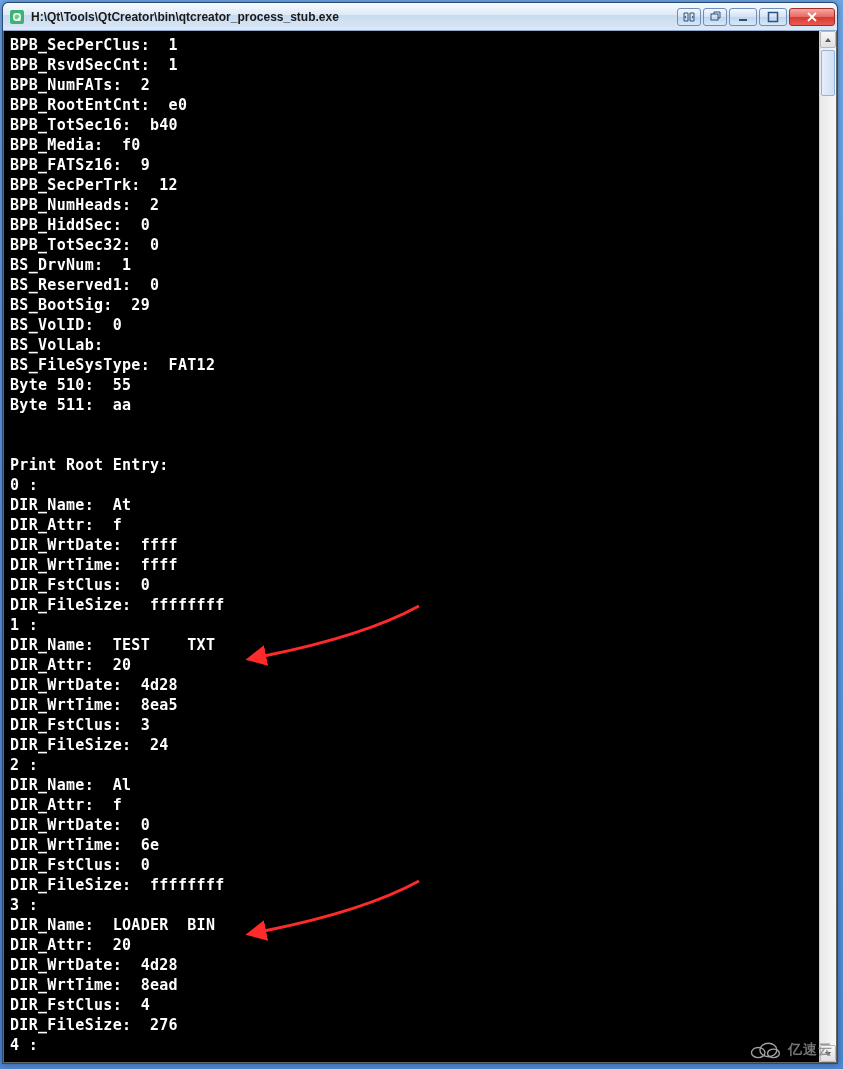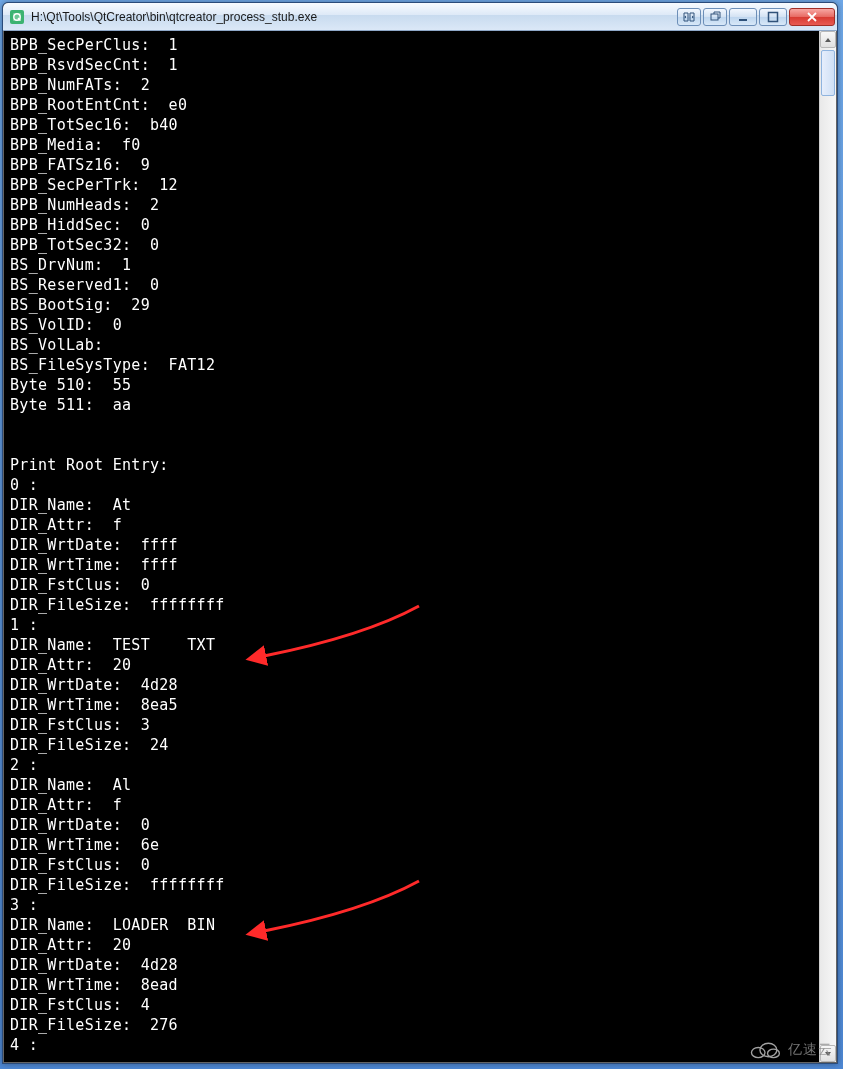--- a/index.html
+++ b/index.html
@@ -1,17 +1,17 @@
 <!DOCTYPE html>
 <html><head>
 <meta charset="utf-8">
 <style>
   * { box-sizing: border-box; margin: 0; padding: 0; }
   html, body { width: 843px; height: 1069px; overflow: hidden; background: #5a8fd6; font-family: "Segoe UI", Tahoma, sans-serif; }
-  .desktop { width: 843px; height: 1069px; position: relative; background: linear-gradient(180deg,#6fa8e8 0%,#4e88d4 100%); }
+  .desktop { width: 843px; height: 1069px; position: relative; background: linear-gradient(180deg,#6fa8e8 0%,#4e88d4 100%); font-weight: bold; }
   .window {
     position: absolute; left: 2px; top: 2px; width: 836px; height: 1062px;
     border: 1px solid #2a4b7a; border-radius: 6px 6px 0 0; box-shadow: 0 0 6px rgba(0,0,0,.35);
     background: #000; display: flex; flex-direction: column;
   }
   
   .titlebar {
     height: 28px; background: linear-gradient(180deg,#f7fbff 0%,#dde9f7 45%,#c8dbef 46%,#dbe8f7 100%);
     border-bottom: 1px solid #8fa8c8; display: flex; align-items: center; padding: 0 2px 0 6px;
     border-radius: 5px 5px 0 0;

